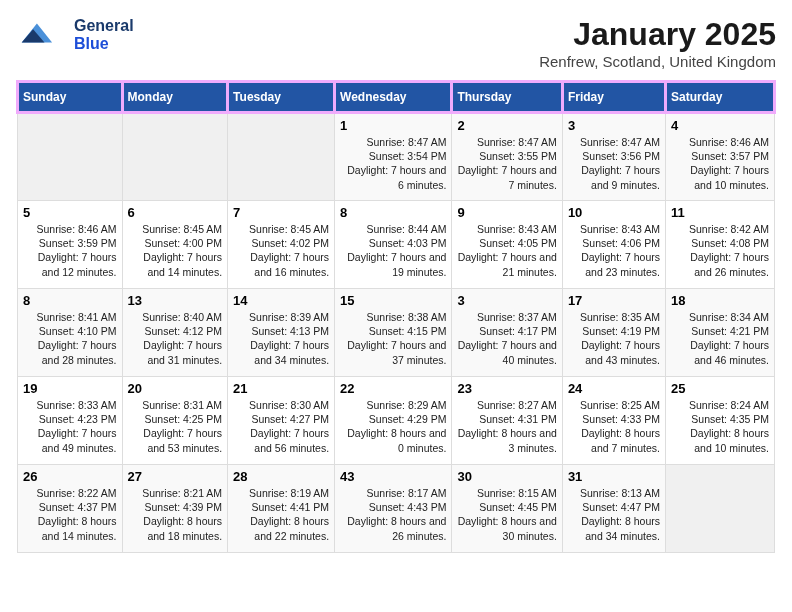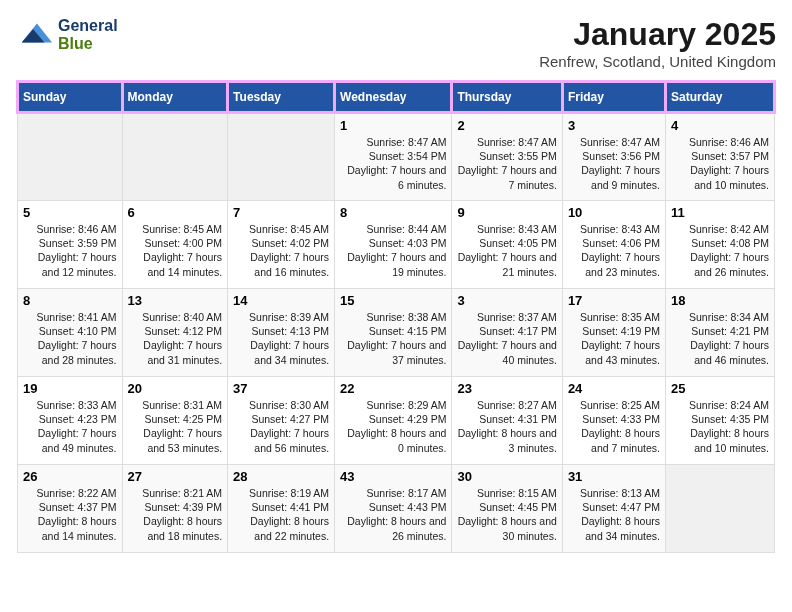--- a/index.html
+++ b/index.html
@@ -73,40 +73,40 @@
       color: #222;
       line-height: 1.35;
       text-align: right;
     }
     .empty-cell {
       background: #f0f0f0;
     }
     .logo-wrapper {
       display: flex;
       align-items: center;
-      gap: 4px;
+      gap: 20px;
     }
     .logo-svg {
       width: 38px;
       height: 38px;
     }
     .logo-name {
       display: flex;
       flex-direction: column;
       line-height: 1.1;
     }
     .logo-general {
       font-size: 16px;
       font-weight: bold;
       color: #1a3a6b;
     }
     .logo-blue {
       font-size: 16px;
       font-weight: bold;
-      color: #4d7c0f;
+      color: #1d4ed8;
     }
   </style>
 </head>
 <body>
 
 <div class="header">
   <div class="logo-wrapper">
     <svg class="logo-svg" viewBox="0 0 40 40">
       <polygon points="22,8 38,28 6,28" fill="#4a90d9"></polygon>
       <polygon points="18,14 30,28 6,28" fill="#1a3a6b"></polygon>
@@ -219,21 +219,21 @@
       <tr>
         <td>
           <span class="day-number">19</span>
           <div class="day-info">Sunrise: 8:33 AM<br>Sunset: 4:23 PM<br>Daylight: 7 hours and 49 minutes.</div>
         </td>
         <td>
           <span class="day-number">20</span>
           <div class="day-info">Sunrise: 8:31 AM<br>Sunset: 4:25 PM<br>Daylight: 7 hours and 53 minutes.</div>
         </td>
         <td>
-          <span class="day-number">37</span>
+          <span class="day-number">21</span>
           <div class="day-info">Sunrise: 8:30 AM<br>Sunset: 4:27 PM<br>Daylight: 7 hours and 56 minutes.</div>
         </td>
         <td>
           <span class="day-number">22</span>
           <div class="day-info">Sunrise: 8:29 AM<br>Sunset: 4:29 PM<br>Daylight: 8 hours and 0 minutes.</div>
         </td>
         <td>
           <span class="day-number">23</span>
           <div class="day-info">Sunrise: 8:27 AM<br>Sunset: 4:31 PM<br>Daylight: 8 hours and 3 minutes.</div>
         </td>

